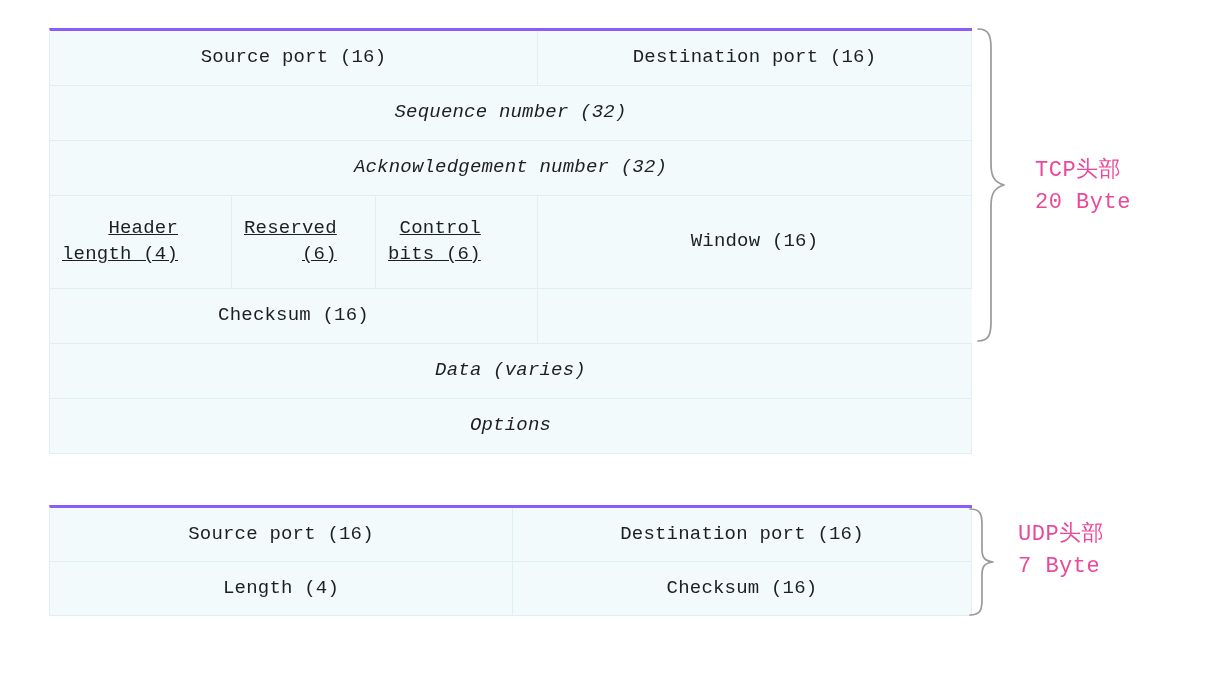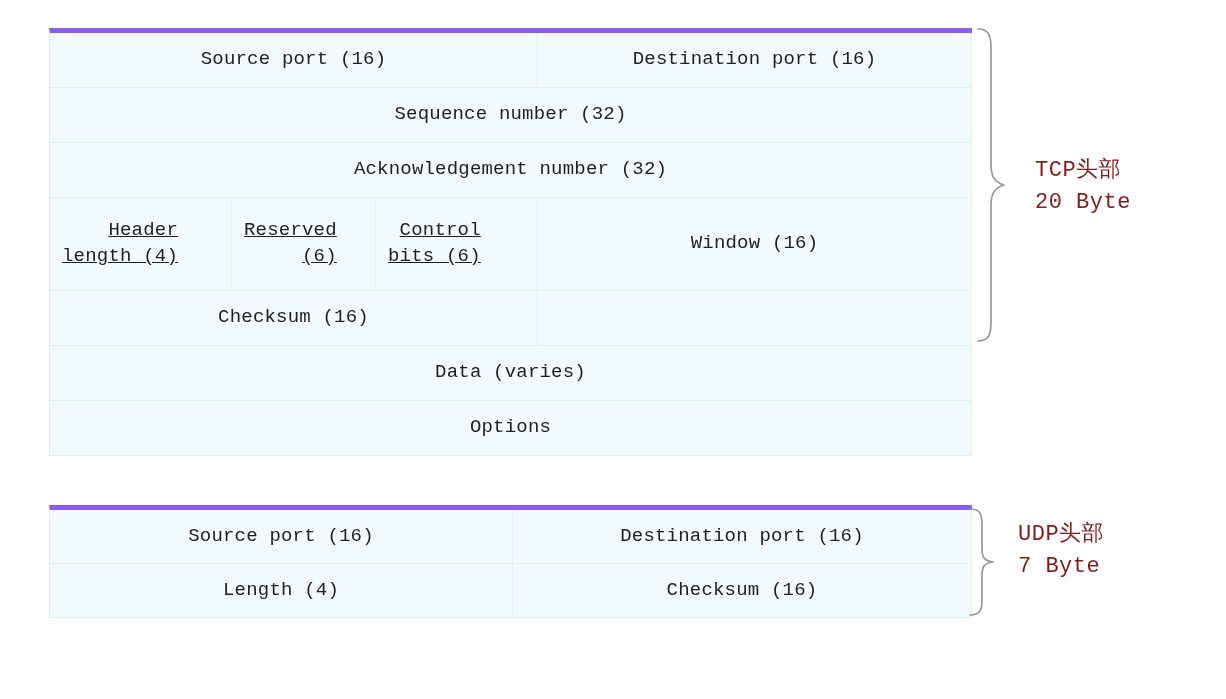--- a/index.html
+++ b/index.html
@@ -16,21 +16,21 @@
     font-family: "Liberation Mono", "DejaVu Sans Mono", monospace;
     color: #1f1f1f;
     -webkit-font-smoothing: antialiased;
   }
 
   
   .packet-table {
     position: absolute;
     box-sizing: border-box;
     border-left: 1px solid #dff0f2;
-    border-top: 5px solid #8b5cf6;
+    border-top: 3px solid #8b5cf6;
     background: #f2fafb;
   }
   .pkt-row {
     display: flex;
     box-sizing: border-box;
     border-bottom: 1px solid #dff0f2;
     width: 100%;
   }
   .pkt-cell {
     box-sizing: border-box;
@@ -59,21 +59,21 @@
     left: 49px;
     top: 28px;
     width: 923px;
   }
   #tcp-table .r-h { height: 55px; }   
   #tcp-table .r-t { height: 93px; }   
 
   
   .tcp-c-half-l  { width: 488px; }
   .tcp-c-half-r  { width: 434px; }
-  .tcp-c-full    { width: 922px; }
+  .tcp-c-full    { width: 922px; font-style: italic; }
   .tcp-c-a       { width: 182px; }
   .tcp-c-b       { width: 144px; }
   .tcp-c-c       { width: 162px; }
   .tcp-c-d       { width: 434px; }
 
   
   #udp-table {
     left: 49px;
     top: 505px;
     width: 923px;
@@ -88,21 +88,21 @@
     position: absolute;
     pointer-events: none;
   }
   .brace svg { display: block; overflow: visible; }
 
   
   .side-label {
     position: absolute;
     font-size: 22px;
     line-height: 1.45;
-    color: #7f1d1d;
+    color: #ec4899;
     white-space: pre-line;
     letter-spacing: 0.5px;
   }
   #tcp-label { left: 1035px; top: 155px; }
   #udp-label { left: 1018px; top: 519px; }
 </style>
 </head>
 <body>
 
 <div class="packet-table" id="tcp-table">

